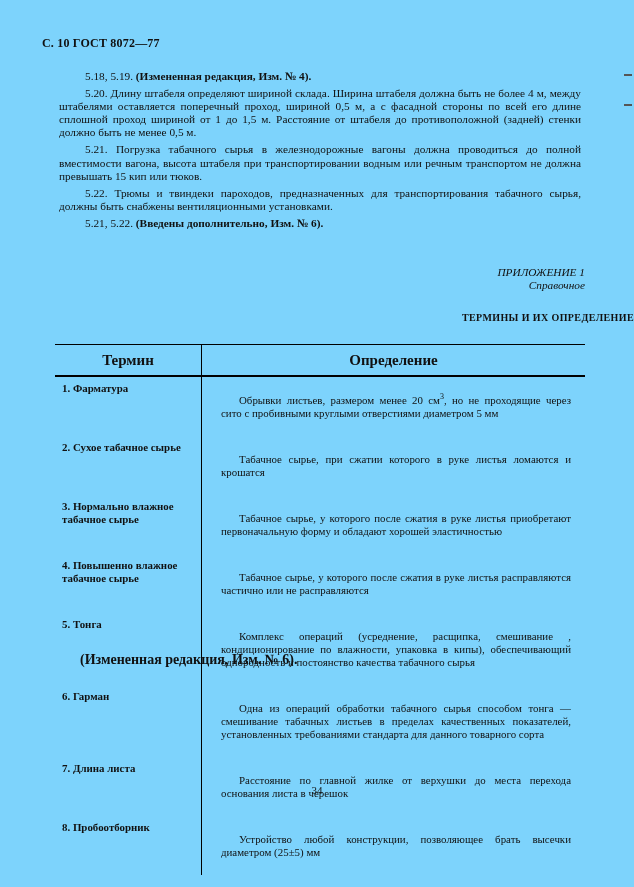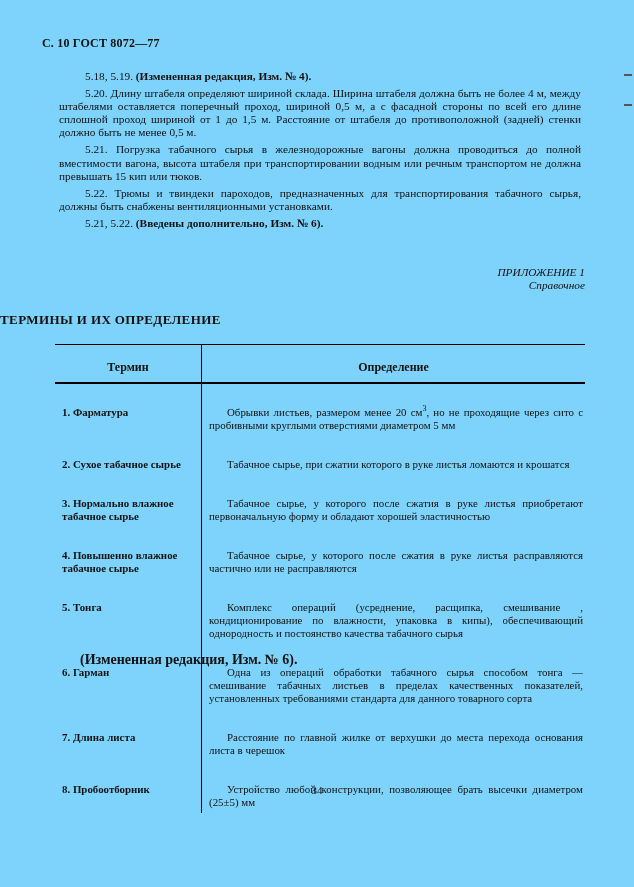--- a/index.html
+++ b/index.html
@@ -41,57 +41,57 @@
     font-style: italic;
     font-size: 11.3px;
     line-height: 13px;
     margin-left: 8px;
   }
   .section-title {
     position: absolute;
     top: 312px;
     left: 0;
     width: 634px;
-    text-align: left;
-    font-weight: bold;
-    font-size: 13px;
+    text-align: right;
+    font-weight: bold;
+    font-size: 10px;
     letter-spacing: 0.4px;
   }
   .table-wrap {
     position: absolute;
     top: 344px;
     left: 55px;
     width: 530px;
   }
   table.terms-table {
     width: 100%;
     border-collapse: collapse;
     border-top: 1.4px solid #000;
     font-size: 10.9px;
     line-height: 13px;
   }
   table.terms-table th {
     font-weight: bold;
-    font-size: 12px;
+    font-size: 15px;
     text-align: center;
-    padding: 16px 4px 8px 4px;
+    padding: 9px 4px 8px 4px;
     border-bottom: 2.6px solid #000;
   }
   table.terms-table td {
     vertical-align: top;
-    padding: 22px 2px 4px 7px;
+    padding: 5px 2px 4px 7px;
   }
   .col-term { width: 137px; border-right: 1px solid #000; }
   td.cell-term { font-weight: bold; text-align: left; padding-right: 8px; }
   td.cell-def {
     text-align: justify;
     padding-left: 8px;
     padding-right: 2px;
   }
-  td.cell-def .def-p { text-indent: 18px; margin: 0; }
+  td.cell-def .def-p { text-indent: 18px; margin: 12px; }
   sup { font-size: 8px; line-height: 0; }
   .footer-note {
     position: absolute;
     top: 652px;
     left: 80px;
     font-weight: bold;
     font-size: 14px;
   }
   .page-number {
     position: absolute;

